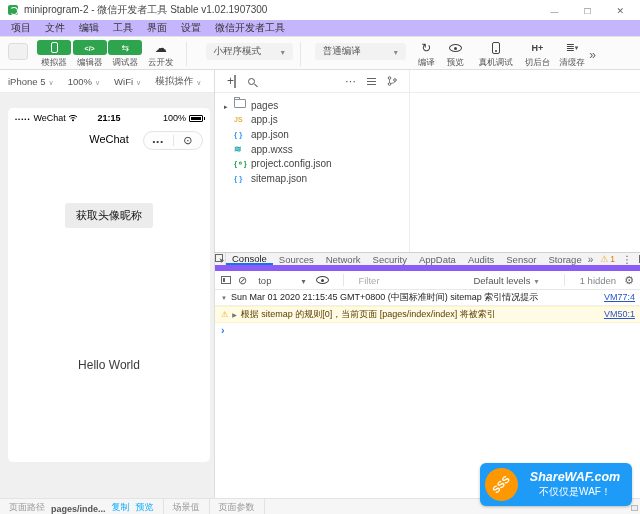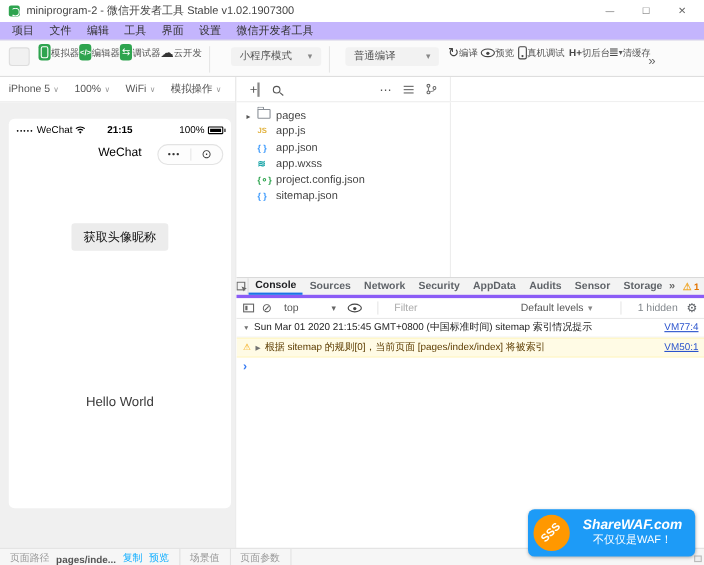--- a/index.html
+++ b/index.html
@@ -17,34 +17,34 @@
   .glyph-max::before { content: "□"; font-size: 10px; }
   .glyph-close::before { content: "✕"; font-size: 9px; }
 
   
   .menubar { height: 17px; background: #c4b5fd; border-bottom: 1px solid #e3e3e3; display: flex; align-items: center; padding: 0 4px; }
   .menu-item { font-size: 10px; color: #333; padding: 0 7px; }
 
   
   .toolbar { height: 33px; background: #fbfbfb; border-bottom: 1px solid #dedede; display: flex; align-items: flex-start; padding: 3px 6px 0 8px; }
   .avatar { width: 21px; height: 17px; border: 1px solid #ddd; border-radius: 3px; background: #f1f1f1; margin: 3px 8px 0 0; }
-  .tool-col { display: flex; flex-direction: row; align-items: center; width: 37px; }
+  .tool-col { display: flex; flex-direction: column; align-items: center; width: 37px; }
   .tool-col .gbtn { width: 34px; height: 15px; border-radius: 3px; background: #2ea44f; display: flex; align-items: center; justify-content: center; }
   .tool-col .wbtn { width: 34px; height: 15px; display: flex; align-items: center; justify-content: center; }
   .tool-label { font-size: 8.5px; color: #555; margin-top: 2px; white-space: nowrap; }
   .ico-phone { width: 7px; height: 11px; border: 1px solid #fff; border-radius: 2px; }
   .ico-code::before { content: "</>"; color: #fff; font-size: 7px; font-weight: bold; }
   .ico-debug::before { content: "⇆"; color: #fff; font-size: 9px; }
   .ico-cloud::before { content: "☁"; color: #333; font-size: 12px; }
   .vsep { width: 1px; height: 24px; background: #e6e6e6; margin: 2px 7px 0; }
   .pill { height: 17px; margin-top: 3px; background: #f2f2f2; border-radius: 3px; font-size: 9.5px; color: #555; display: flex; align-items: center; justify-content: space-between; padding: 0 8px; margin-left: 12px; }
   .pill-mode { width: 90px; }
   .pill-compile { width: 94px; margin-left: 7px; }
   .caret::after { content: "▾"; color: #888; font-size: 8px; }
-  .acol { display: flex; flex-direction: row; align-items: center; }
+  .acol { display: flex; flex-direction: column; align-items: center; }
   .acol .aico { height: 15px; display: flex; align-items: center; justify-content: center; color: #444; }
   .w26 { width: 26px; margin-left: 8px; }
   .w26b { width: 26px; margin-left: 4px; }
   .w42 { width: 42px; margin-left: 8px; }
   .w36 { width: 36px; margin-left: 4px; }
   .w36b { width: 36px; }
   .ico-refresh::before { content: "↻"; font-size: 12px; }
   .ico-eye { width: 13px; height: 8px; border: 1px solid #444; border-radius: 50%; position: relative; }
   .ico-eye::after { content: ""; position: absolute; left: 4px; top: 2px; width: 3px; height: 3px; border-radius: 50%; background: #444; }
   .ico-device { width: 8px; height: 12px; border: 1px solid #444; border-radius: 2px; position: relative; }
@@ -109,21 +109,21 @@
   .fi-json::before { content: "{ }"; }
   .fi-wxss { color: #1aa5a8; font-size: 9px; }
   .fi-wxss::before { content: "≋"; }
   .fi-config { color: #2ea44f; font-size: 8px; }
   .fi-config::before { content: "{⚬}"; }
   .tree-label { font-size: 10px; color: #444; }
   .editor-empty { flex: 1; background: #fff; }
 
   
   .devtools { height: 246px; border-top: 1px solid #d0d0d0; display: flex; flex-direction: column; background: #fff; }
-  .dt-tabs { height: 18px; background: #f3f3f3; border-bottom: 3px solid #8b5cf6; display: flex; font-size: 9.5px; color: #5f6368; font-weight: bold; }
+  .dt-tabs { height: 18px; background: #f3f3f3; border-bottom: 6px solid #8b5cf6; display: flex; font-size: 9.5px; color: #5f6368; }
   .dt-inspect { width: 24px; height: 100%; border-right: 1px solid #ddd; display: flex; align-items: center; justify-content: center; }
   .dt-tab { padding: 0 6px; height: 100%; display: flex; align-items: center; white-space: nowrap; }
   .dt-tab.active { color: #202124; border-bottom: 2px solid #1a73e8; }
   .dt-tabs-right { margin-left: auto; display: flex; align-items: center; gap: 7px; padding-right: 5px; }
   .ico-chevs::before { content: "»"; font-size: 10px; color: #666; }
   .warn-badge { color: #e37400; font-size: 8.5px; display: flex; align-items: center; gap: 2px; }
   .warn-badge::before { content: "⚠"; color: #f0a92e; font-size: 9px; }
   .ico-kebab::before { content: "⋮"; font-size: 10px; color: #555; }
   .ico-window { width: 9px; height: 8px; border: 1px solid #666; position: relative; }
   .ico-window::after { content: ""; position: absolute; left: 0; right: 0; top: 1px; height: 1px; background: #666; }

